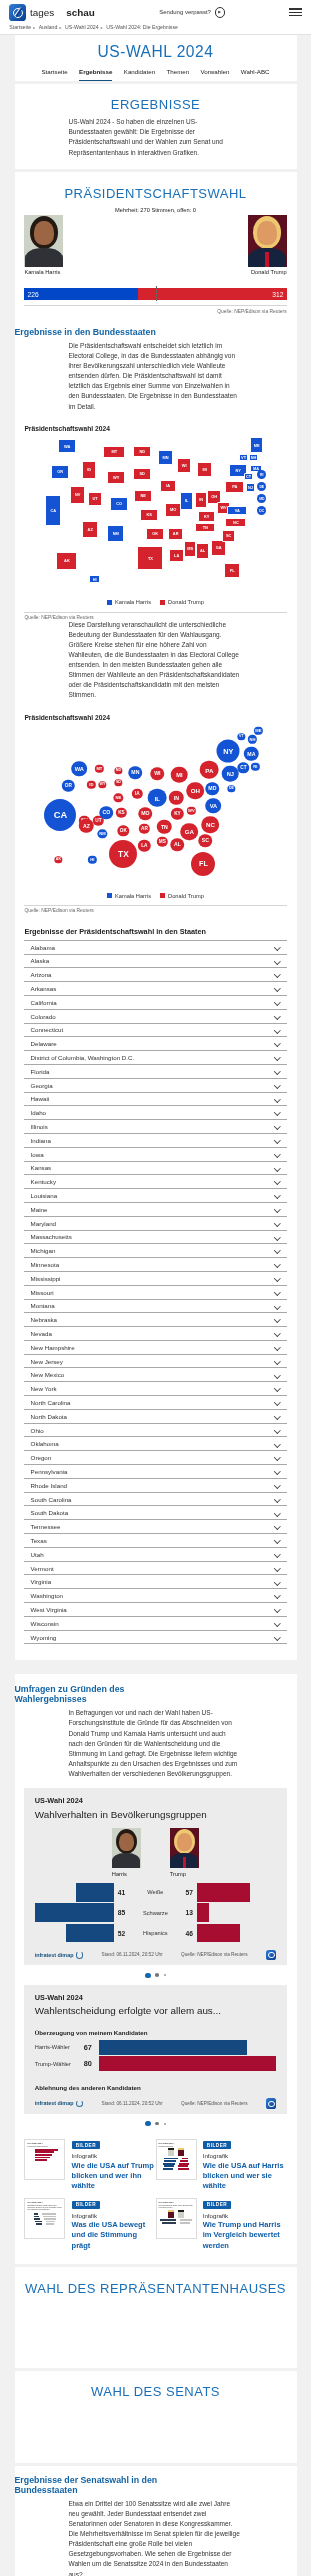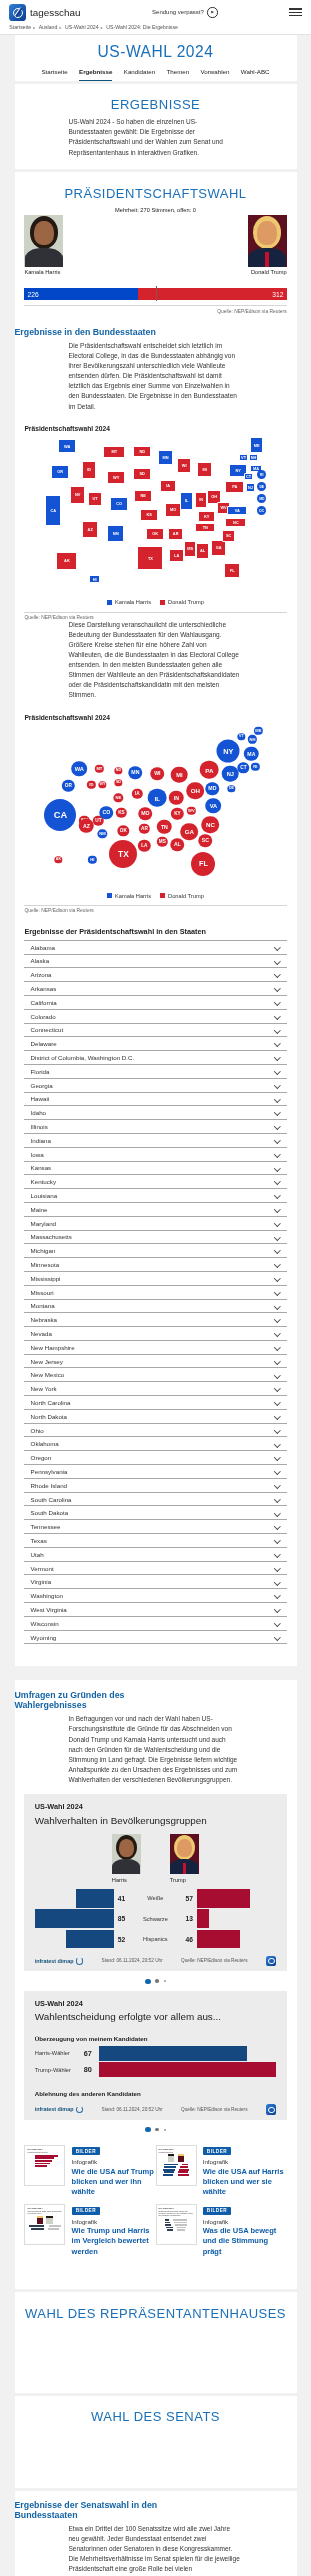--- a/index.html
+++ b/index.html
@@ -5,21 +5,21 @@
   html,body{margin:0;padding:0;}
   body{width:311px;background:#f1f1f1;font-family:"Liberation Sans",sans-serif;color:#333;min-height:2576px;}
   .card{margin:0 14.5px 3.1px;background:#fff;}
   
   .topbar{background:#fff;display:flex;align-items:center;padding:4.1px 9.3px 2.1px;}
   .logo-wrap{display:flex;align-items:center;gap:4.1px;}
   .logo-sq{width:16.6px;height:16.6px;border-radius:3.6px;background:linear-gradient(135deg,#2f7fd6,#0a3d8f);position:relative;}
   .logo-sq:before{content:"";position:absolute;left:3.6px;top:3.6px;width:8.3px;height:8.3px;border:1.3px solid #fff;border-radius:50%;}
   .logo-sq:after{content:"";position:absolute;left:7.3px;top:3.1px;width:1.6px;height:9.9px;background:#0a3d8f;transform:rotate(35deg);border-left:0.8px solid #fff;}
   .logo-text{font-size:9.9px;color:#222;}
-  .logo-text b{font-weight:normal;}
+  .logo-text b{font-weight:bold;margin-left:12px;}
   .topbar-center{flex:1;display:flex;justify-content:center;align-items:center;gap:3.6px;font-size:6px;color:#333;}
   .play-ic{width:8.3px;height:8.3px;border:0.7px solid #333;border-radius:50%;display:inline-flex;align-items:center;justify-content:center;font-size:3.6px;color:#333;}
   .burger{width:12.4px;display:flex;flex-direction:column;gap:2.1px;cursor:pointer;}
   .burger i{height:1.3px;background:#333;display:block;}
   .breadcrumb{background:#fff;padding:1px 9.3px 4.1px;font-size:5.2px;color:#555;border-bottom:0.5px solid #e2e2e2;}
   .breadcrumb .sep{margin:0 2.1px;color:#777;font-size:4.1px;}
   .titleblock{background:#fff;margin:0 14.5px;padding:8.3px 0 0;}
   .page-title{text-align:center;font-size:15.6px;font-weight:400;color:#1a70b8;letter-spacing:0.5px;margin:0 0 7.3px;}
   .tabs{display:flex;justify-content:center;gap:11.4px;font-size:6.2px;color:#222;padding-bottom:0;}
   .tab{padding-bottom:4.1px;cursor:pointer;}
@@ -153,21 +153,21 @@
     <div class="tab">Wahl-ABC</div>
   </div>
 </div>
 <div style="height:3.1px"></div>
 
 <div class="card" style="padding-bottom:11.4px">
   <h2 class="sec-head">ERGEBNISSE</h2>
   <p class="lead inner-col" style="width:164px">US-Wahl 2024 - So haben die einzelnen US-Bundesstaaten gewählt: Die Ergebnisse der Präsidentschaftswahl und der Wahlen zum Senat und Repräsentantenhaus in interaktiven Grafiken.</p>
 </div>
 
-<div class="card" style="padding-bottom:22px">
+<div class="card" style="padding-bottom:16px">
   <h2 class="sec-head">PRÄSIDENTSCHAFTSWAHL</h2>
   <div class="mehrheit">Mehrheit: 270 Stimmen, offen: 0</div>
 
   <div class="cand-row">
     <div class="portrait p-harris cand-left">
         <div class="hair"></div>
         <div class="head"></div>
         <div class="torso"></div>
       </div>
     <div class="portrait p-trump cand-right">
@@ -516,21 +516,21 @@
         <span>Wisconsin</span>
         <i class="chev"></i>
       </div>
       <div class="acc-row">
         <span>Wyoming</span>
         <i class="chev"></i>
       </div>
     </div>
 </div>
 
-<div class="card" style="padding-bottom:25px">
+<div class="card" style="padding-bottom:6px">
   <h3 class="blue-h inner-col" style="padding-top:10.4px">Umfragen zu Gründen des Wahlergebnisses</h3>
   <p class="lead inner-col">In Befragungen vor und nach der Wahl haben US-Forschungsinstitute die Gründe für das Abschneiden von Donald Trump und Kamala Harris untersucht und auch nach den Gründen für die Wahlentscheidung und die Stimmung im Land gefragt. Die Ergebnisse liefern wichtige Anhaltspunkte zu den Ursachen des Ergebnisses und zum Wahlverhalten der verschiedenen Bevölkerungsgruppen.</p>
 
   <div class="chart-card">
     <div class="cc-eyebrow">US-Wahl 2024</div>
     <div class="cc-title">Wahlverhalten in Bevölkerungsgruppen</div>
     <div class="cc-photos">
       <div>
         <div class="portrait p-harris cc-ph">
             <div class="hair"></div>
@@ -687,20 +687,53 @@
         <span class="tz-badge">BILDER</span>
         <div class="tz-kicker">Infografik</div>
         <div class="tz-title">Wie die USA auf Harris blicken und wer sie wählte</div>
       </div>
     </div>
   </div>
   <div class="teaser-row">
     <div class="teaser">
       <div class="thumb">
         <div class="tl">US-Wahl 2024</div>
+          <div>Entwickelt sich das Land auf diesem Gebiet in die richtige oder die falsche Richtung?</div>
+        <div class="mirror" style="margin-top:2.6px">
+          <div class="mr">
+              <i class="bl" style="width:4.1px;background:#2c3e50"></i>
+              <i class="gy" style="width:13.5px"></i>
+            </div>
+          <div class="mr">
+              <i class="bl" style="width:5.2px;background:#2c3e50"></i>
+              <i class="gy" style="width:12.4px"></i>
+            </div>
+          <div class="mr">
+              <i class="bl" style="width:6.2px;background:#2c3e50"></i>
+              <i class="gy" style="width:11.4px"></i>
+            </div>
+          <div class="mr">
+              <i class="bl" style="width:7.3px;background:#2c3e50"></i>
+              <i class="gy" style="width:9.3px"></i>
+            </div>
+          <div class="mr">
+              <i class="bl" style="width:6.2px;background:#2c3e50"></i>
+              <i class="gy" style="width:8.3px"></i>
+            </div>
+        </div>
+      </div>
+      <div>
+        <span class="tz-badge">BILDER</span>
+        <div class="tz-kicker">Infografik</div>
+        <div class="tz-title">Was die USA bewegt und die Stimmung prägt</div>
+      </div>
+    </div>
+    <div class="teaser">
+      <div class="thumb">
+        <div class="tl">US-Wahl 2024</div>
           <div>Überwiegend gute oder schlechte Meinung von...</div>
         <div class="mini-ph">
             <s class="mp-t"></s>
             <s class="mp-h"></s>
           </div>
         <div class="mirror">
           <div class="mr">
               <i class="bl" style="width:15.6px;background:#2c3e50"></i>
               <i class="gy" style="width:12.4px"></i>
             </div>
@@ -709,53 +742,20 @@
               <i class="gy" style="width:10.4px"></i>
             </div>
         </div>
       </div>
       <div>
         <span class="tz-badge">BILDER</span>
         <div class="tz-kicker">Infografik</div>
         <div class="tz-title">Wie Trump und Harris im Vergleich bewertet werden</div>
       </div>
     </div>
-    <div class="teaser">
-      <div class="thumb">
-        <div class="tl">US-Wahl 2024</div>
-          <div>Entwickelt sich das Land auf diesem Gebiet in die richtige oder die falsche Richtung?</div>
-        <div class="mirror" style="margin-top:2.6px">
-          <div class="mr">
-              <i class="bl" style="width:4.1px;background:#2c3e50"></i>
-              <i class="gy" style="width:13.5px"></i>
-            </div>
-          <div class="mr">
-              <i class="bl" style="width:5.2px;background:#2c3e50"></i>
-              <i class="gy" style="width:12.4px"></i>
-            </div>
-          <div class="mr">
-              <i class="bl" style="width:6.2px;background:#2c3e50"></i>
-              <i class="gy" style="width:11.4px"></i>
-            </div>
-          <div class="mr">
-              <i class="bl" style="width:7.3px;background:#2c3e50"></i>
-              <i class="gy" style="width:9.3px"></i>
-            </div>
-          <div class="mr">
-              <i class="bl" style="width:6.2px;background:#2c3e50"></i>
-              <i class="gy" style="width:8.3px"></i>
-            </div>
-        </div>
-      </div>
-      <div>
-        <span class="tz-badge">BILDER</span>
-        <div class="tz-kicker">Infografik</div>
-        <div class="tz-title">Was die USA bewegt und die Stimmung prägt</div>
-      </div>
-    </div>
   </div>
   <div style="height:7.3px"></div>
 </div>
 
 <div class="card">
   <h2 class="sec-head">WAHL DES REPRÄSENTANTENHAUSES</h2>
   <div class="empty-tall" style="height:67px"></div>
 </div>
 
 <div class="card">

